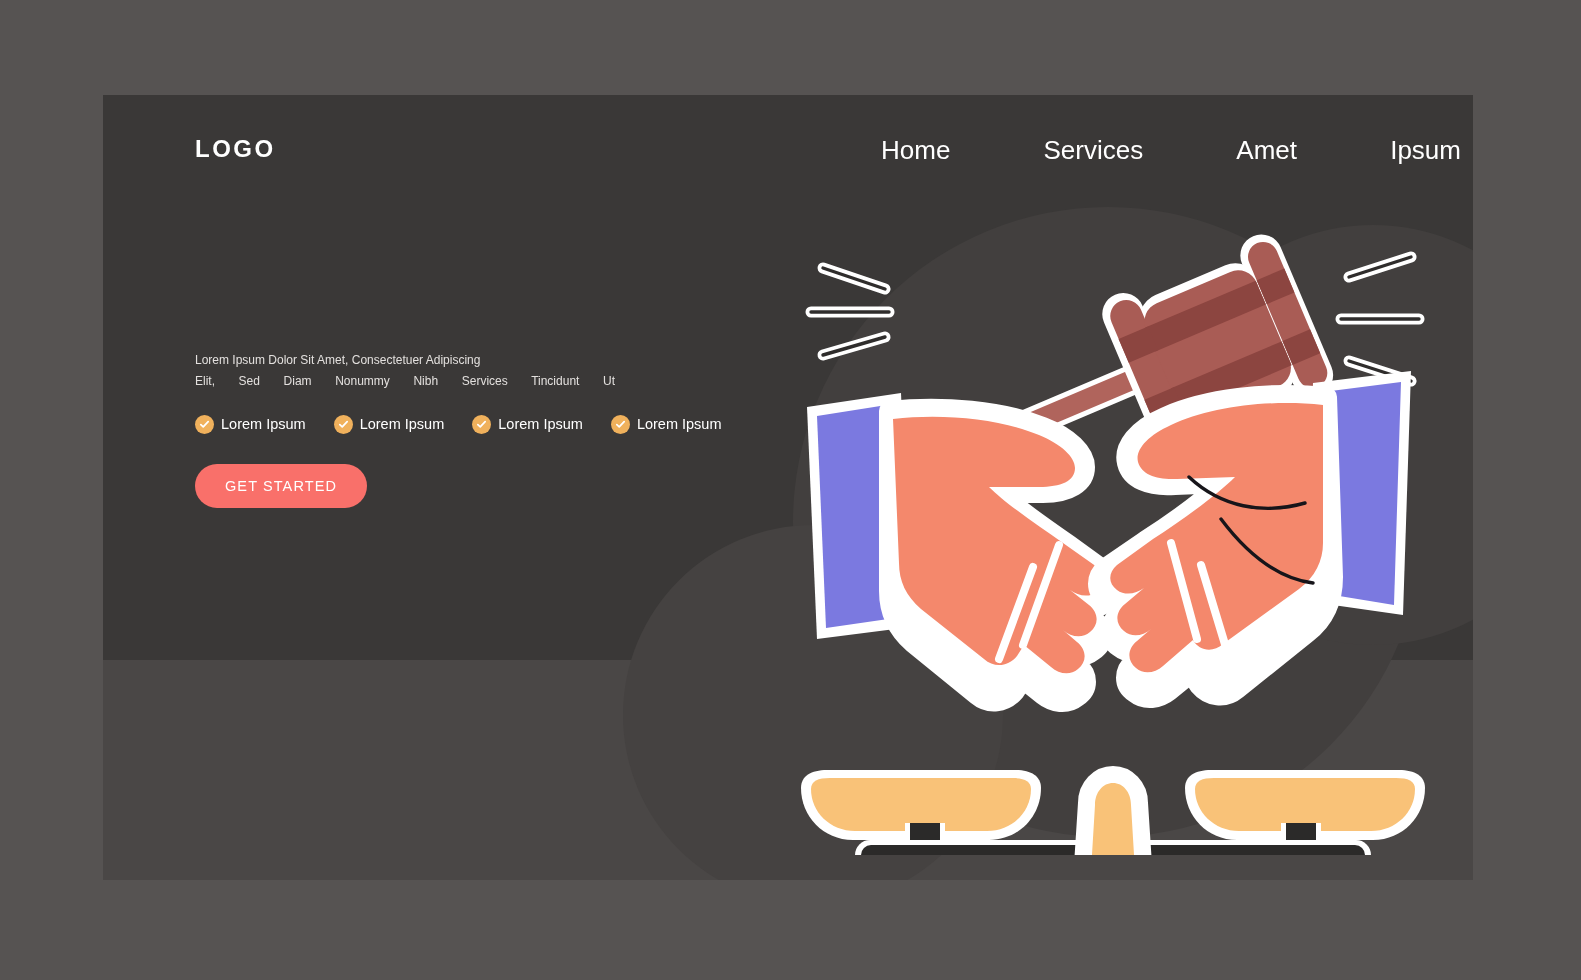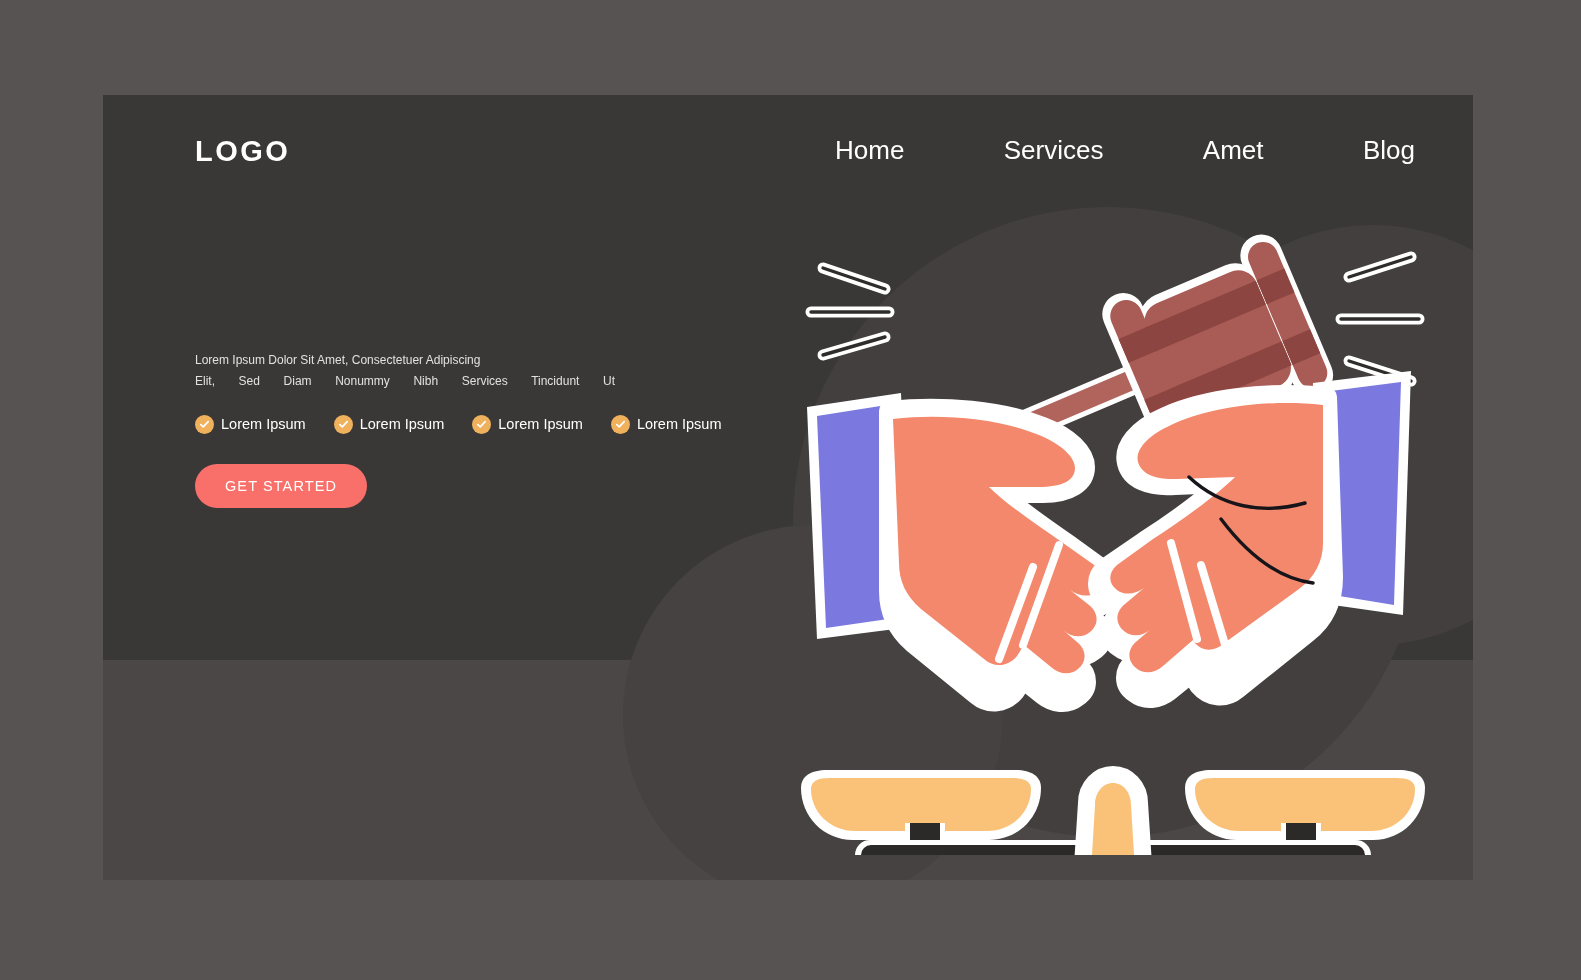--- a/index.html
+++ b/index.html
@@ -79,28 +79,28 @@
     height: 120px;
     display: flex;
     align-items: center;
     z-index: 6;
   }
   .logo {
     position: absolute;
     left: 92px;
     top: 42px;
     color: #ffffff;
-    font-size: 29px;
+    font-size: 24px;
     font-weight: bold;
     letter-spacing: 2.5px;
     line-height: 1;
   }
   .nav {
     position: absolute;
-    left: 732px;
+    left: 778px;
     top: 42px;
     width: 580px;
     display: flex;
     justify-content: space-between;
     align-items: flex-start;
     gap: 8px;
   }
   .nav-item {
     color: #ffffff;
     font-size: 26px;
@@ -206,21 +206,21 @@
       <div class="deco-circle-2"></div>
       <div class="deco-blob"></div>
     </div>
 
     <div class="site-header">
       <div class="logo">LOGO</div>
       <nav class="nav">
         <a class="nav-item" href="#">Home</a>
         <a class="nav-item" href="#">Services</a>
         <a class="nav-item" href="#">Amet</a>
-        <a class="nav-item" href="#">Blog</a>
+        <a class="nav-item" href="#">Ipsum</a>
       </nav>
     </div>
 
     <div class="hero-copy">
       <p class="hero-sub">
         <span>Lorem Ipsum Dolor Sit Amet, Consectetuer Adipiscing</span>
         <span class="line2">Elit, Sed Diam Nonummy Nibh Services Tincidunt Ut</span>
       </p>
 
       <div class="feature-list">

